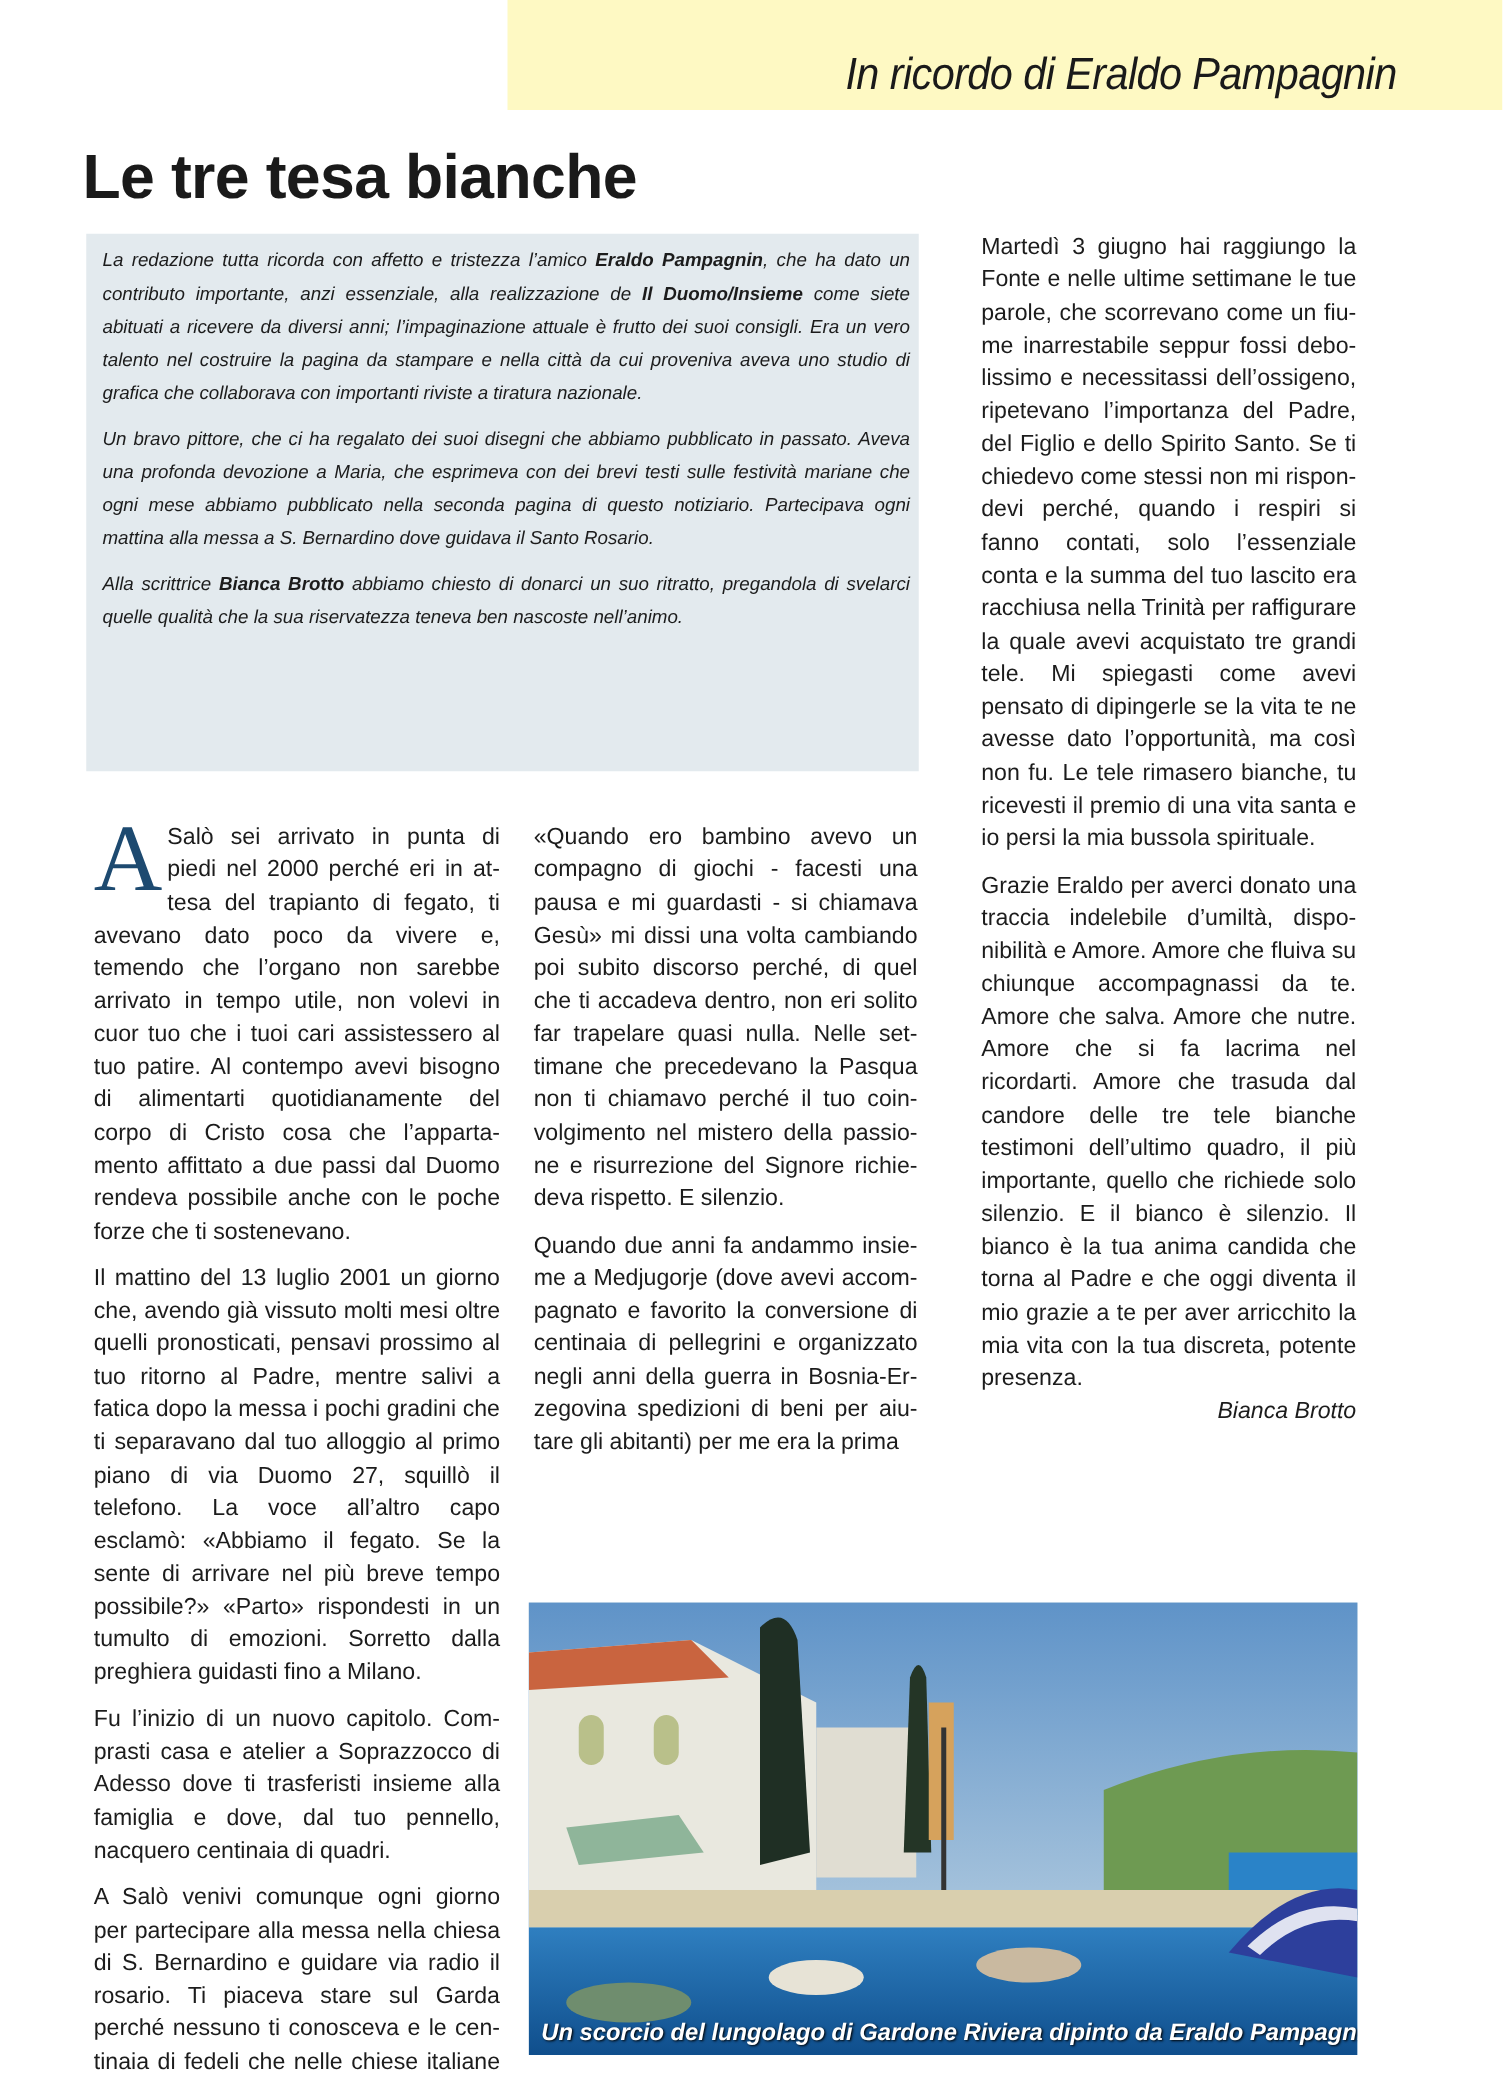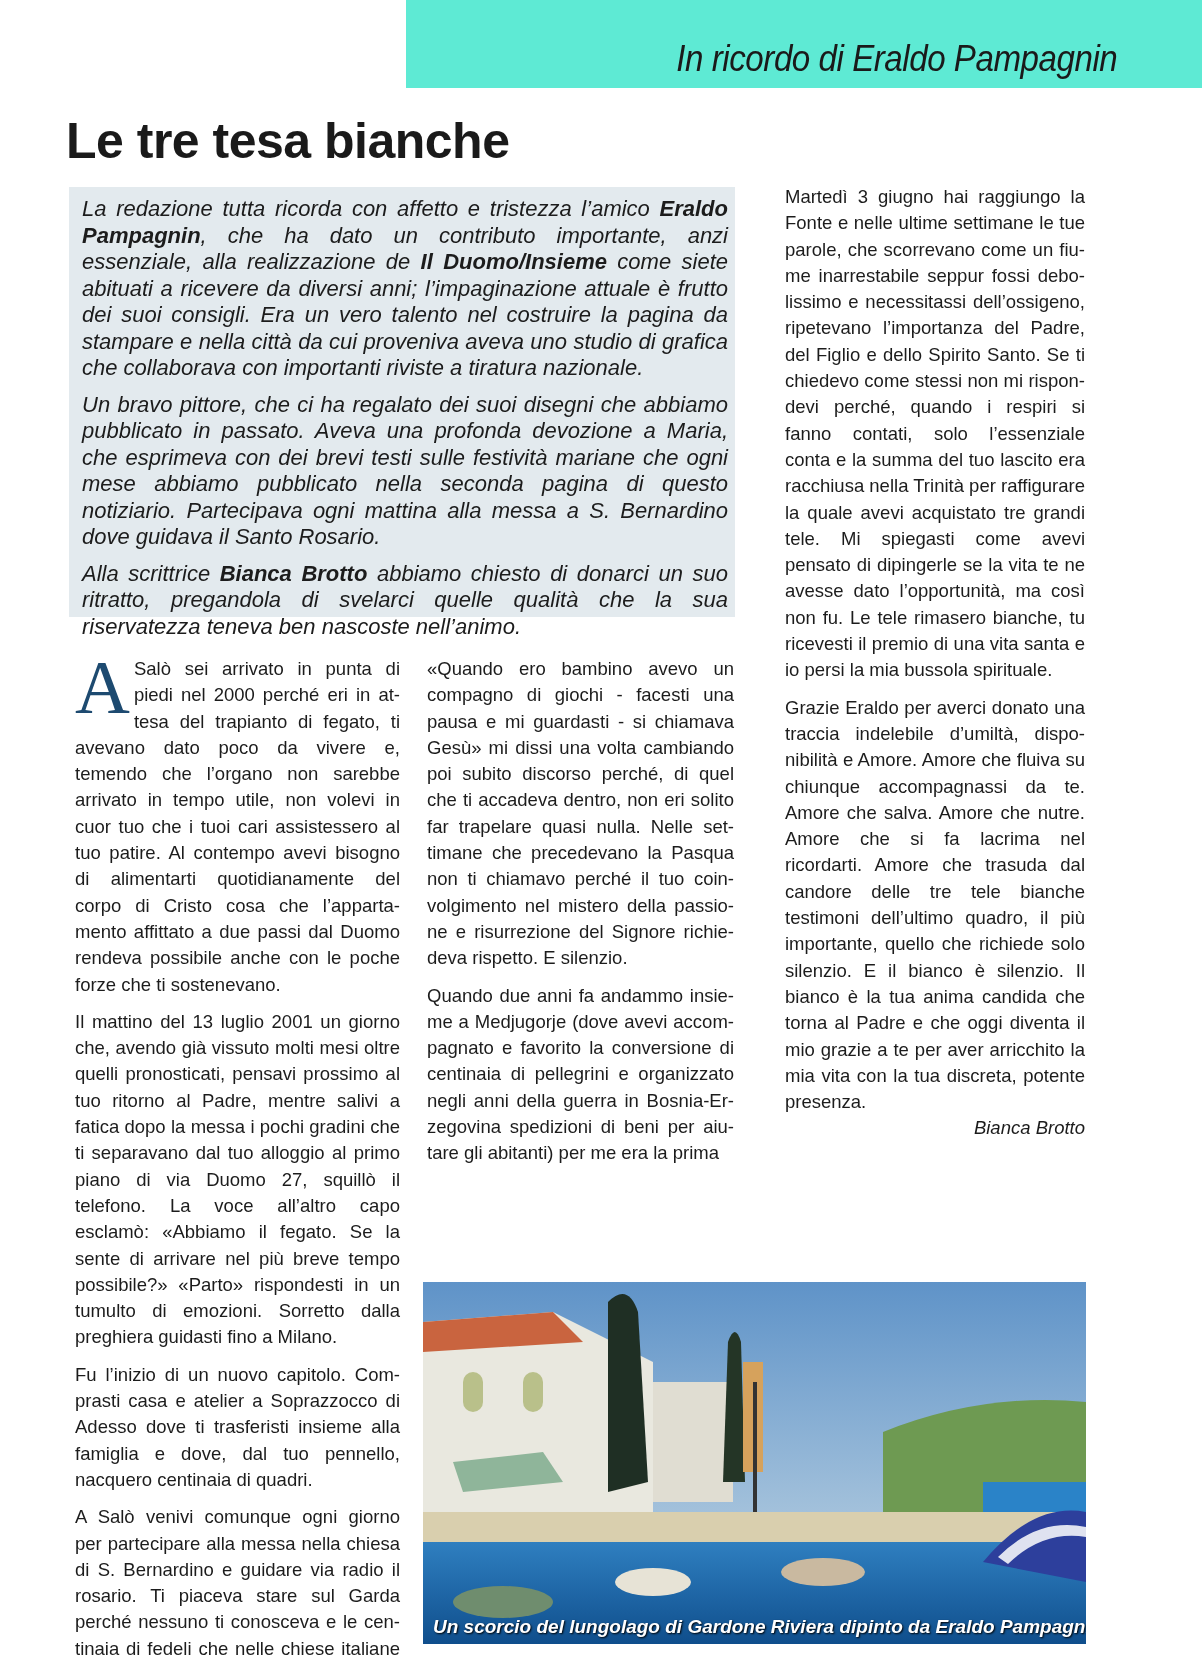--- a/index.html
+++ b/index.html
@@ -1,25 +1,25 @@
 <!DOCTYPE html>
 <html><head>
 <meta charset="utf-8">
 <style>
   html, body { margin: 0; padding: 0; background: #ffffff; }
   body { width: 1202px; height: 1664px; position: relative; overflow: hidden;
          font-family: "Liberation Sans", "DejaVu Sans", sans-serif; color: #1c1c1c; }
-  .header-band { position: absolute; left: 406px; top: 0; width: 796px; height: 88px; background: #5eead4; }
+  .header-band { position: absolute; left: 406px; top: 0; width: 796px; height: 88px; background: #fef9c3; }
   .header-title { position: absolute; right: 85px; top: 38px; font-style: italic; font-size: 36px;
                   font-family: "Liberation Sans", sans-serif; color: #1a1a1a; letter-spacing: -0.5px;
                   transform: scaleX(0.92); transform-origin: right; }
   .article-title { position: absolute; left: 66px; top: 112px; font-weight: bold; font-size: 50px;
                    font-family: "Liberation Sans", sans-serif; color: #1a1a1a; letter-spacing: -0.5px; }
   .intro-box { position: absolute; left: 69px; top: 187px; width: 666px; height: 430px; background: #e3eaee; }
-  .intro-text { position: absolute; left: 82px; top: 196px; width: 646px; font-style: italic; font-size: 22px;
+  .intro-text { position: absolute; left: 82px; top: 196px; width: 646px; font-style: italic; font-size: 15px;
                 line-height: 26.5px; text-align: justify; font-family: "Liberation Sans", sans-serif; color: #1c1c1c; }
   .intro-text p { margin: 0 0 10px 0; }
   .intro-text b { font-weight: bold; }
   .col { position: absolute; font-size: 18.5px; line-height: 26.3px; text-align: justify;
          font-family: "Liberation Sans", sans-serif; color: #1c1c1c; hyphens: manual; }
   .col p { margin: 0 0 11px 0; }
   .col1 { left: 75px; top: 656px; width: 325px; }
   .col2 { left: 427px; top: 656px; width: 307px; }
   .col3 { left: 785px; top: 184px; width: 300px; }
   .dropcap { float: left; font-family: "Liberation Serif", "DejaVu Serif", serif; font-size: 76px;

